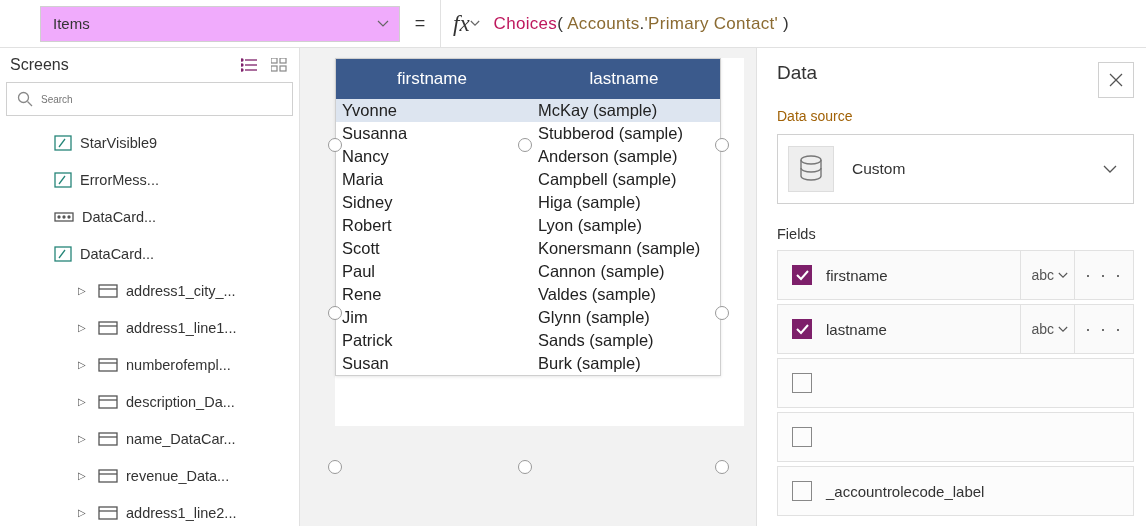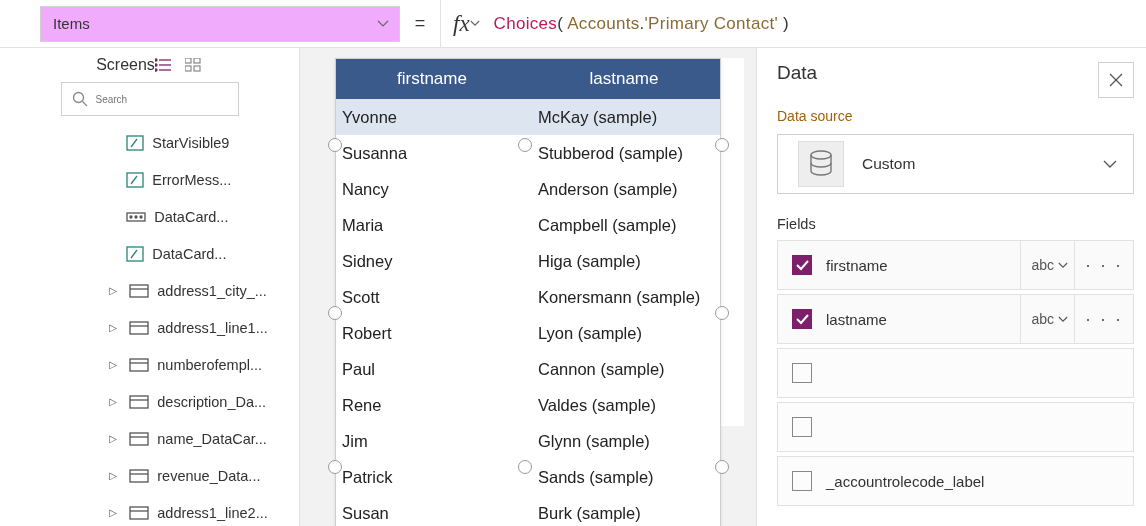--- a/index.html
+++ b/index.html
@@ -15,53 +15,53 @@
 .fx-chev { color: #666; font-size: 11px; margin-right: 14px; }
 .formula { font-family: Consolas, monospace; font-size: 17px; letter-spacing: 0.3px; }
 .fn { color: #be185d; }
 .ref { color: #8b6b32; }
 .plain { color: #333; }
 
 
 .main { display: flex; height: calc(100% - 48px); }
 
 
-.left { width: 300px; border-right: 1px solid #e1e1e1; display: flex; flex-direction: column; align-items: center; }
+.left { width: 300px; border-right: 1px solid #e1e1e1; display: flex; flex-direction: column; }
 .screens-hdr { display: flex; align-items: center; justify-content: space-between; padding: 4px 12px 0 10px; height: 30px; }
 .screens-hdr .title { font-size: 16px; color: #333; }
 .screens-hdr .icons { display: flex; gap: 12px; color: #555; }
 .search-box { margin: 4px 6px 6px 6px; border: 1px solid #d0d0d0; height: 34px; display: flex; align-items: center; padding: 0 10px; gap: 8px; color: #777; }
 .search-box input { border: none; outline: none; font-size: 10px; flex: 1; color: #3b82f6; }
 .tree { overflow-y: auto; flex: 1; padding-top: 2px; }
 .tree-item { display: flex; align-items: center; height: 37px; font-size: 14.5px; color: #333; }
-.indent1 { padding-left: 95px; }
+.indent1 { padding-left: 54px; }
 .indent0 { padding-left: 78px; }
 .tree-item .caret { width: 14px; margin-right: 6px; color: #555; font-size: 10px; }
 .tree-item .icon { margin-right: 8px; display: inline-flex; }
 .tree-item .label { white-space: nowrap; overflow: hidden; text-overflow: ellipsis; max-width: 140px; }
 
 
 .canvas { flex: 1; background: #f2f2f2; position: relative; }
 .canvas-inner { position: absolute; left: 35px; top: 10px; width: 386px; background: #fff; border: 1px solid #cfcfcf; box-shadow: 0 1px 3px rgba(0,0,0,0.1); }
 .dt-head { display: flex; background: #3b5a8c; color: #fff; font-size: 17px; height: 40px; align-items: center; }
 .dt-head div { flex: 1; text-align: center; }
 .dt-body { }
-.dt-row { display: flex; font-size: 16.5px; color: #222; height: 36px; align-items: center; padding-left: 6px; }
+.dt-row { display: flex; font-size: 16.5px; color: #222; height: 23px; align-items: center; padding-left: 6px; }
 .dt-row.sel { background: #dde5f0; }
 .dt-row > div:first-child { width: 196px; }
 .dt-row > div:last-child { flex: 1; }
 .sel-handle { position: absolute; width: 14px; height: 14px; background: #fff; border: 1px solid #999; border-radius: 50%; }
 
 
 .right { width: 390px; border-left: 1px solid #e1e1e1; padding: 14px 12px 0 20px; background: #fff; overflow: hidden; }
 .data-hdr { display: flex; justify-content: space-between; align-items: flex-start; }
 .data-hdr .title { font-size: 19px; color: #333; }
 .close-btn { width: 36px; height: 36px; border: 1px solid #d0d0d0; display: flex; align-items: center; justify-content: center; font-size: 18px; color: #555; background: #fff; }
 .ds-label { font-size: 14px; color: #a16207; margin-top: 10px; }
-.ds-box { margin-top: 10px; border: 1px solid #d0d0d0; height: 60px; display: flex; align-items: center; padding: 0 16px 0 20px; }
+.ds-box { margin-top: 10px; border: 1px solid #d0d0d0; height: 70px; display: flex; align-items: center; padding: 0 16px 0 10px; }
 .ds-icon { width: 46px; height: 46px; background: #eee; border: 1px solid #ddd; display: flex; align-items: center; justify-content: center; color: #666; margin-right: 18px; }
 .ds-name { flex: 1; font-size: 15.5px; color: #333; }
 .ds-chev { color: #555; }
 .fields-label { font-size: 14.5px; color: #333; margin-top: 22px; margin-bottom: 8px; }
 .field { height: 50px; border: 1px solid #e1e1e1; background: #fafafa; margin-bottom: 4px; display: flex; align-items: center; padding: 0 10px 0 14px; }
 .field.unchecked { background: #fcfcfc; }
 .chk { width: 20px; height: 20px; border: 1.5px solid #888; margin-right: 14px; display: flex; align-items: center; justify-content: center; flex-shrink: 0; }
 .chk.on { background: #7d1f6a; border-color: #7d1f6a; color: #fff; }
 .field-name { flex: 1; font-size: 15px; color: #333; }
 .abc { font-size: 14px; color: #555; border-left: 1px solid #e1e1e1; padding: 0 6px 0 10px; height: 100%; display: flex; align-items: center; gap: 4px; }
@@ -264,26 +264,26 @@
           </div>
           <div class="dt-row">
             <div>Maria</div>
             <div>Campbell (sample)</div>
           </div>
           <div class="dt-row">
             <div>Sidney</div>
             <div>Higa (sample)</div>
           </div>
           <div class="dt-row">
+            <div>Robert</div>
+            <div>Lyon (sample)</div>
+          </div>
+          <div class="dt-row">
             <div>Scott</div>
             <div>Konersmann (sample)</div>
-          </div>
-          <div class="dt-row">
-            <div>Robert</div>
-            <div>Lyon (sample)</div>
           </div>
           <div class="dt-row">
             <div>Paul</div>
             <div>Cannon (sample)</div>
           </div>
           <div class="dt-row">
             <div>Rene</div>
             <div>Valdes (sample)</div>
           </div>
           <div class="dt-row">

